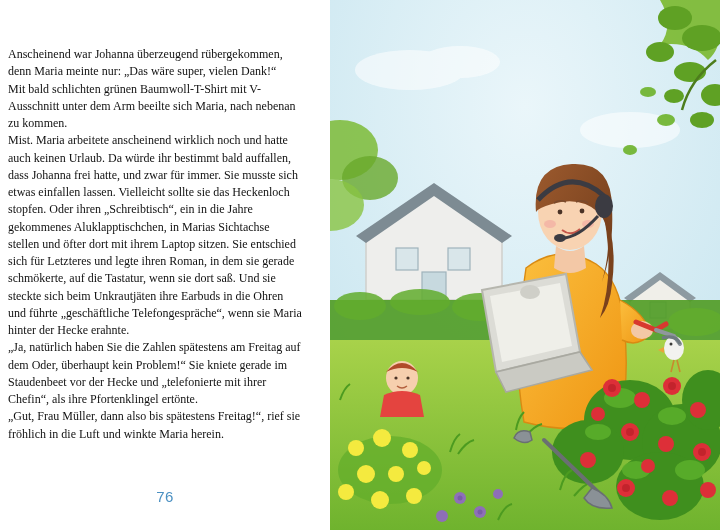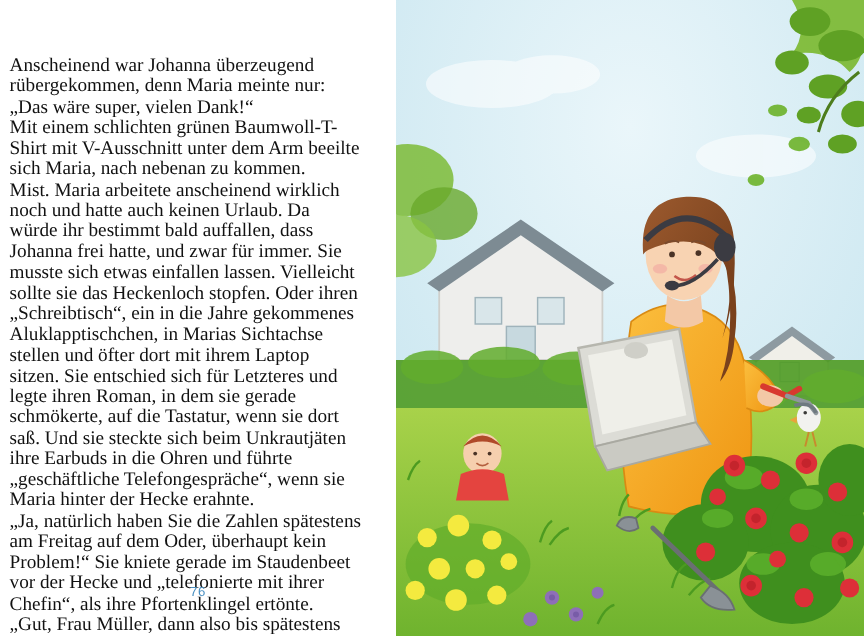--- a/index.html
+++ b/index.html
@@ -21,34 +21,34 @@
     position: absolute;
     left: 0;
     top: 0;
     width: 330px;
     height: 530px;
     box-sizing: border-box;
     padding: 46px 28px 0 8px;
   }
   .para {
     margin: 0;
-    font-size: 16px;
+    font-size: 12px;
     line-height: 17.25px;
     color: #111111;
     text-align: left;
     hyphens: manual;
   }
   .page-number {
     position: absolute;
     left: 0;
     right: 0;
     top: 488px;
     text-align: center;
     font-family: "Liberation Sans", sans-serif;
-    font-size: 11px;
+    font-size: 15px;
     color: #4a90c2;
     letter-spacing: 0.5px;
   }
 
   
   .illustration {
     position: absolute;
     left: 330px;
     top: 0;
     width: 390px;
@@ -61,24 +61,24 @@
     height: 530px;
   }
 </style>
 </head>
 <body>
 
 <div class="page">
 
   <div class="text-column">
     <p class="para">Anscheinend war Johanna überzeugend rübergekommen, denn Maria meinte nur: „Das wäre super, vielen Dank!“</p>
-    <p class="para">Mit einem schlichten grünen Baumwoll-T-Shirt mit V-Ausschnitt unter dem Arm beeilte sich Maria, nach nebenan zu kommen.</p>
+    <p class="para">Mit bald schlichten grünen Baumwoll-T-Shirt mit V-Ausschnitt unter dem Arm beeilte sich Maria, nach nebenan zu kommen.</p>
     <p class="para">Mist. Maria arbeitete anscheinend wirklich noch und hatte auch keinen Urlaub. Da würde ihr bestimmt bald auffallen, dass Johanna frei hatte, und zwar für immer. Sie musste sich etwas einfallen lassen. Vielleicht sollte sie das Heckenloch stopfen. Oder ihren „Schreibtisch“, ein in die Jahre gekommenes Aluklapptischchen, in Marias Sichtachse stellen und öfter dort mit ihrem Laptop sitzen. Sie entschied sich für Letzteres und legte ihren Roman, in dem sie gerade schmökerte, auf die Tastatur, wenn sie dort saß. Und sie steckte sich beim Unkrautjäten ihre Earbuds in die Ohren und führte „geschäftliche Telefongespräche“, wenn sie Maria hinter der Hecke erahnte.</p>
     <p class="para">„Ja, natürlich haben Sie die Zahlen spätestens am Freitag auf dem Oder, überhaupt kein Problem!“ Sie kniete gerade im Staudenbeet vor der Hecke und „telefonierte mit ihrer Chefin“, als ihre Pfortenklingel ertönte.</p>
-    <p class="para">„Gut, Frau Müller, dann also bis spätestens Freitag!“, rief sie fröhlich in die Luft und etwas Maria herein.</p>
+    <p class="para">„Gut, Frau Müller, dann also bis spätestens Freitag!“, rief sie fröhlich in die Luft und winkte Maria herein.</p>
     <div class="page-number">76</div>
   </div>
 
   <div class="illustration">
     <svg viewBox="0 0 390 530" xmlns="http://www.w3.org/2000/svg">
       <defs>
         <radialGradient id="skyGrad" cx="50%" cy="20%" r="90%">
           <stop offset="0%" stop-color="#eaf6fa"></stop>
           <stop offset="100%" stop-color="#c3e3ee"></stop>
         </radialGradient>

